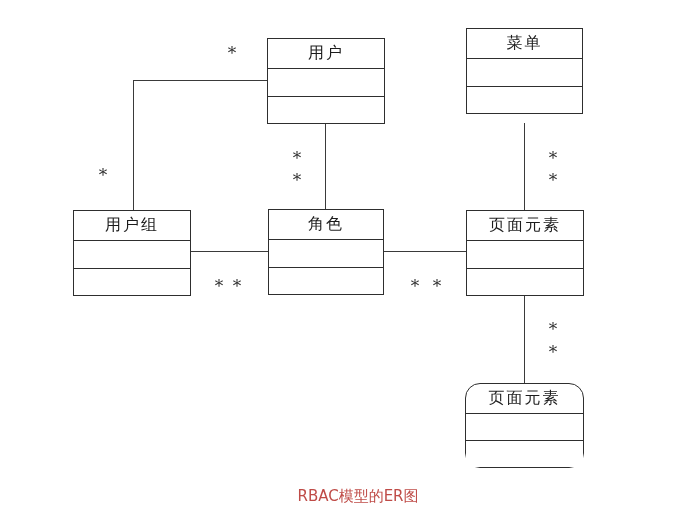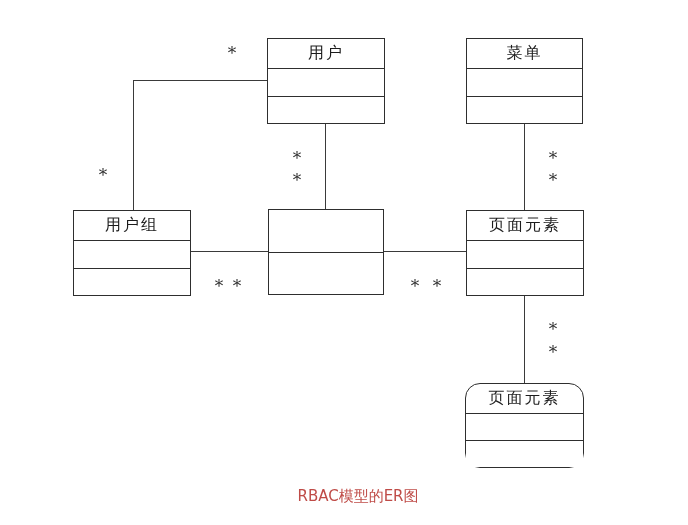--- a/index.html
+++ b/index.html
@@ -72,33 +72,34 @@
   <div class="line h" style="left:191px; top:251px; width:78px;"></div>
   <div class="line h" style="left:383px; top:251px; width:84px;"></div>
   <div class="line v" style="left:524px; top:295px; height:89px;"></div>
 
   <div class="entity" style="left:267px; top:38px; width:118px; height:86px;">
     <div class="entity-title">用户</div>
     <div class="entity-row"></div>
     <div class="entity-row last"></div>
   </div>
 
-  <div class="entity" style="left:466px; top:38px; width:117px; height:86px;">
+  <div class="entity" style="left:466px; top:28px; width:117px; height:86px;">
     <div class="entity-title">菜单</div>
     <div class="entity-row"></div>
     <div class="entity-row last"></div>
   </div>
 
   <div class="entity" style="left:73px; top:210px; width:118px; height:86px;">
     <div class="entity-title">用户组</div>
     <div class="entity-row"></div>
     <div class="entity-row last"></div>
   </div>
 
   <div class="entity" style="left:268px; top:209px; width:116px; height:86px;">
+    <div class="entity-title">角色</div>
     <div class="entity-row"></div>
     <div class="entity-row last"></div>
   </div>
 
   <div class="entity" style="left:466px; top:210px; width:118px; height:86px;">
     <div class="entity-title">页面元素</div>
     <div class="entity-row"></div>
     <div class="entity-row last"></div>
   </div>
 

